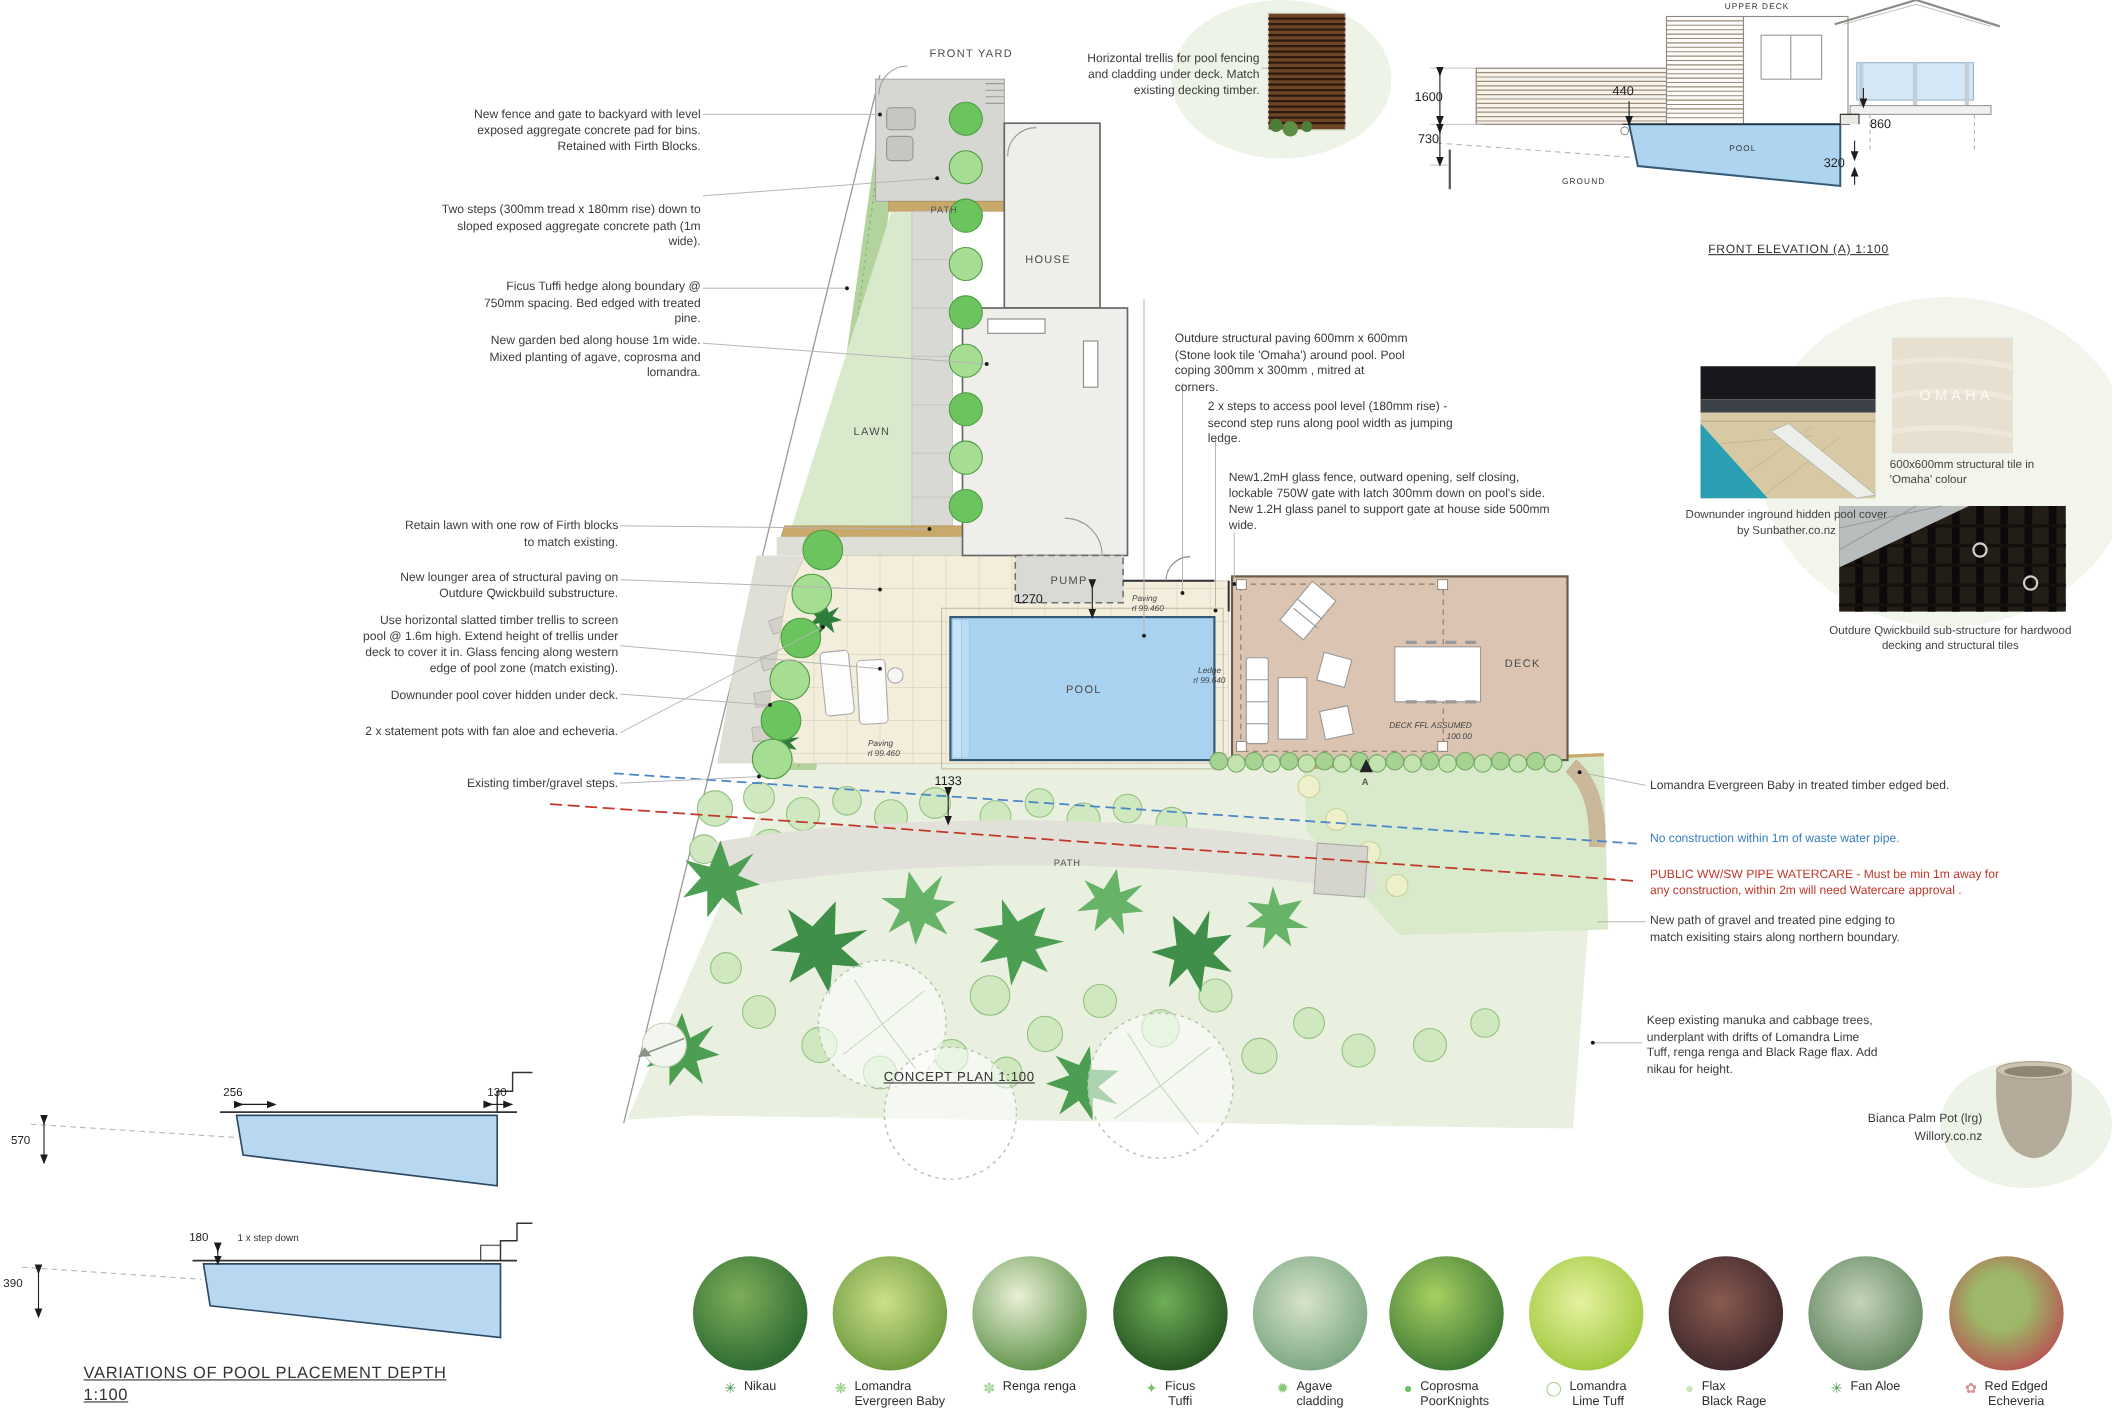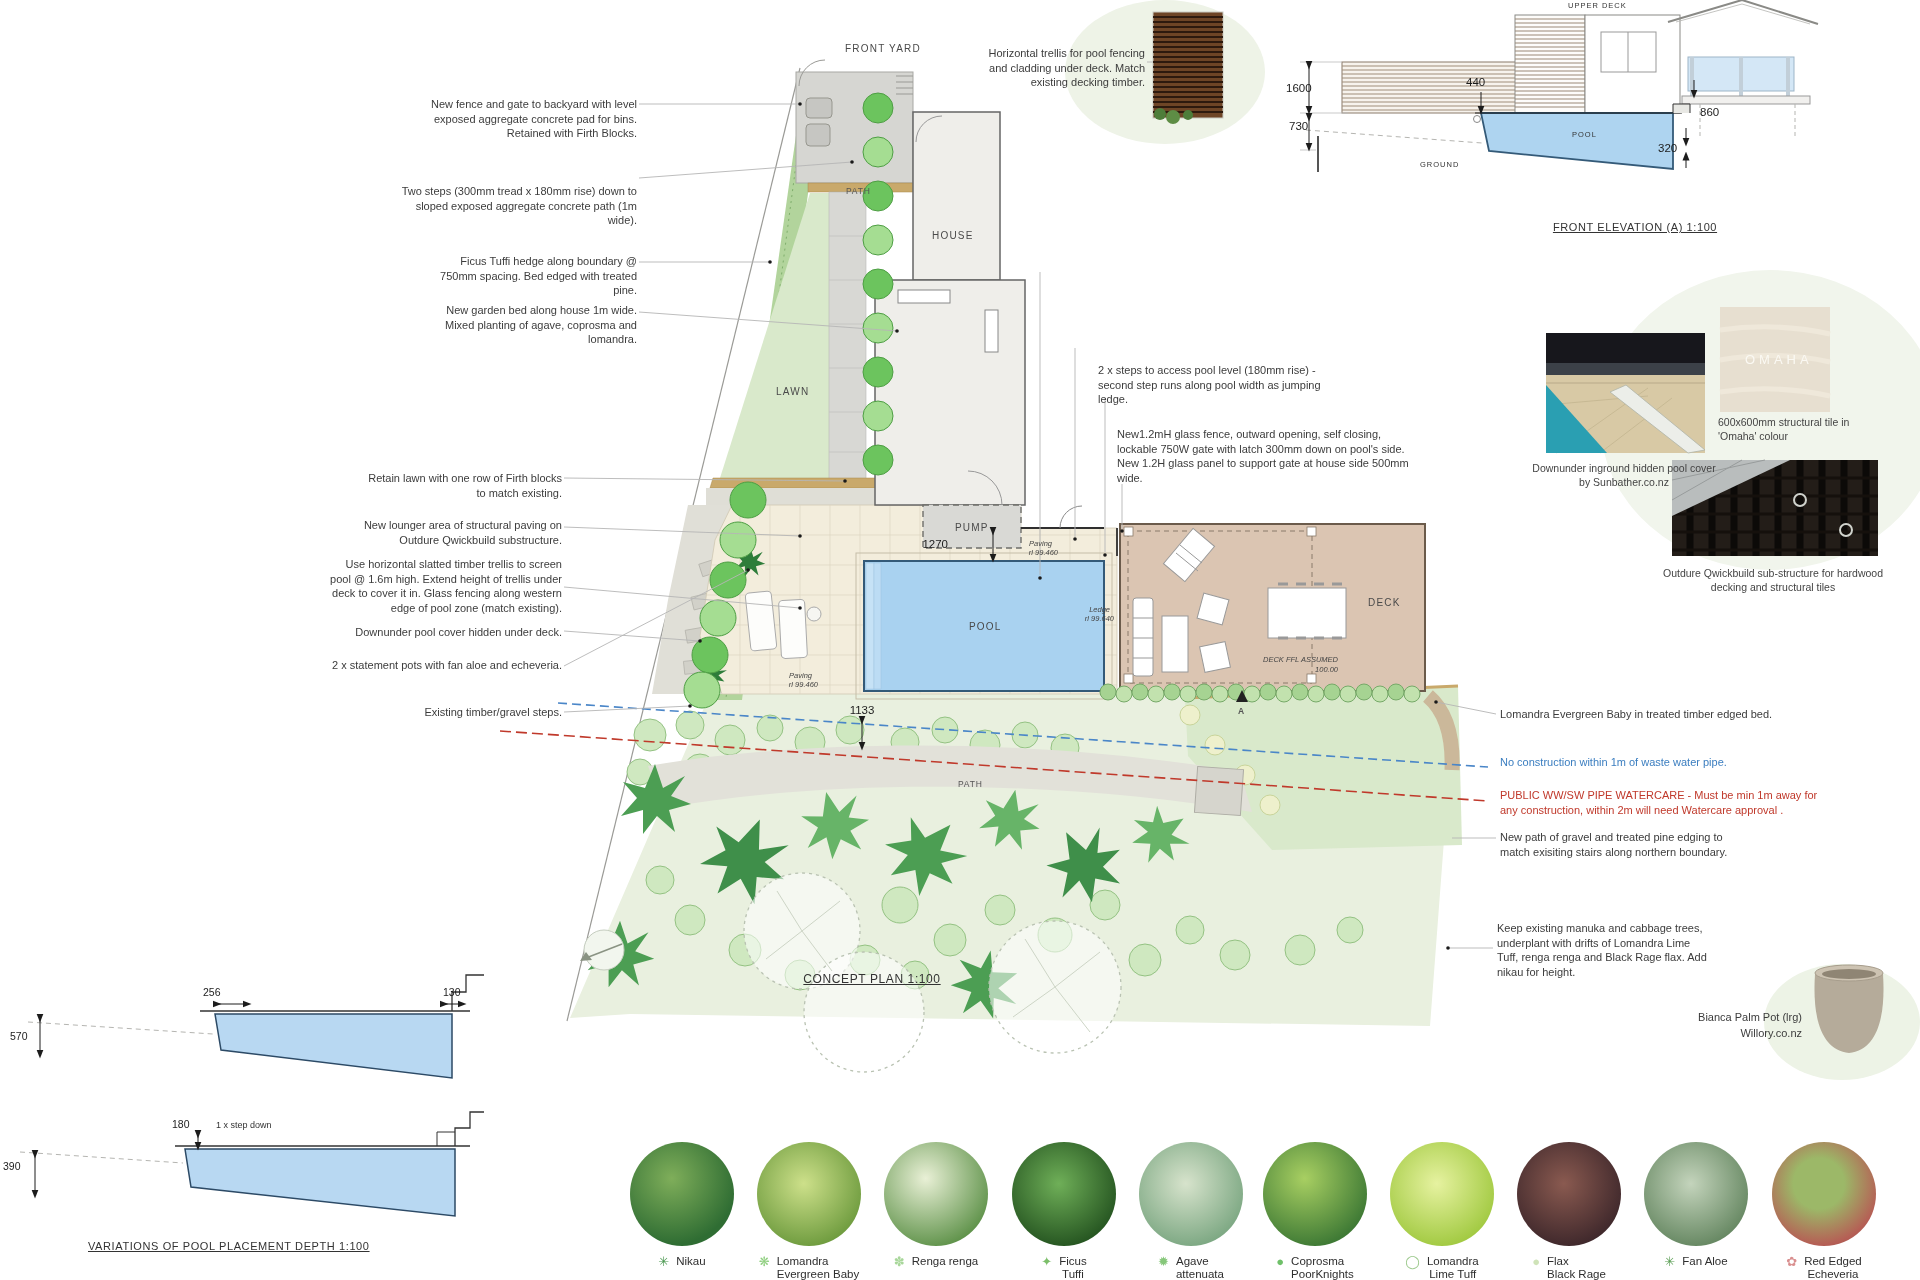--- a/index.html
+++ b/index.html
@@ -419,38 +419,39 @@
 <div class="t ra" style="left:430px;top:254px;width:207px">Ficus Tuffi hedge along boundary @ 750mm spacing.  Bed edged with treated pine.</div>
 <div class="t ra" style="left:415px;top:303px;width:222px">New garden bed along house 1m wide.  Mixed planting of agave, coprosma and lomandra.</div>
 <div class="t ra" style="left:360px;top:471px;width:202px">Retain lawn with one row of Firth blocks to match existing.</div>
 <div class="t ra" style="left:360px;top:518px;width:202px">New lounger area of structural paving on Outdure Qwickbuild substructure.</div>
 <div class="t ra" style="left:330px;top:557px;width:232px">Use horizontal slatted timber trellis to screen pool @ 1.6m high.  Extend height of trellis under deck to cover it in.  Glass fencing along western edge of pool zone (match existing).</div>
 <div class="t ra" style="left:330px;top:625px;width:232px">Downunder pool cover hidden under deck.</div>
 <div class="t ra" style="left:320px;top:658px;width:242px">2 x statement pots with fan aloe and echeveria.</div>
 <div class="t ra" style="left:395px;top:705px;width:167px">Existing timber/gravel steps.</div>
 
 <div class="t ra" style="left:985px;top:46px;width:160px">Horizontal trellis for pool fencing and cladding under deck.  Match existing decking timber.</div>
+<div class="t" style="left:1068px;top:301px;width:214px">Outdure structural paving 600mm x 600mm (Stone look tile 'Omaha') around pool.  Pool coping 300mm x 300mm , mitred at corners.</div>
 <div class="t" style="left:1098px;top:363px;width:232px">2 x steps to access pool level (180mm rise) - second step runs along pool width as jumping ledge.</div>
 <div class="t" style="left:1117px;top:427px;width:292px">New1.2mH glass fence, outward opening, self closing, lockable 750W gate with latch 300mm down on pool's side. New 1.2H glass panel to support gate at house side 500mm wide.</div>
 
 <div class="t" style="left:1500px;top:707px;width:300px">Lomandra Evergreen Baby in treated timber edged bed.</div>
 <div class="t blue" style="left:1500px;top:755px;width:300px">No construction within 1m of waste water pipe.</div>
 <div class="t red" style="left:1500px;top:788px;width:330px">PUBLIC WW/SW PIPE WATERCARE - Must be min 1m away for any construction,  within 2m will need Watercare approval .</div>
 <div class="t" style="left:1500px;top:830px;width:250px">New path of gravel and treated pine edging to match exisiting stairs along northern boundary.</div>
 <div class="t" style="left:1497px;top:921px;width:212px">Keep existing manuka and cabbage trees, underplant with drifts of Lomandra Lime Tuff, renga renga and Black Rage flax.  Add nikau for height.</div>
 
 <div class="t cap ca" style="left:1528px;top:461px;width:192px">Downunder inground hidden pool cover by Sunbather.co.nz</div>
 <div class="t cap" style="left:1718px;top:415px;width:158px">600x600mm structural tile in 'Omaha' colour</div>
 <div class="t cap ca" style="left:1655px;top:566px;width:236px">Outdure Qwickbuild sub-structure for hardwood decking and structural tiles</div>
 <div class="t pot-cap ra" style="left:1650px;top:1010px;width:152px">Bianca Palm Pot (lrg)</div>
 <div class="t pot-cap ra" style="left:1650px;top:1026px;width:152px">Willory.co.nz</div>
 
 <div class="t title ca" style="left:772px;top:971px;width:200px">CONCEPT PLAN 1:100</div>
 <div class="t title ca" style="left:1535px;top:220px;width:200px;font-size:11px">FRONT ELEVATION (A) 1:100</div>
-<div class="t title" style="left:88px;top:1239px;width:340px;font-size:11px">VARIATIONS OF POOL PLACEMENT DEPTH 1:100</div>
+<div class="t title" style="left:76px;top:1239px;width:340px;font-size:15px">VARIATIONS OF POOL PLACEMENT DEPTH 1:100</div>
 
 <div class="leg" style="left:617px;top:1142px">
   <div class="leg-photo" style="background:radial-gradient(circle at 40% 35%, #7fae5a, #2f6d33 72%)"></div>
   <div class="leg-cap">
         <span class="leg-ic" style="color:#4a9850">✳</span>
   <span><span>Nikau</span><span class="leg-l2"></span></span>
       </div>
 </div>
 <div class="leg" style="left:744px;top:1142px">
   <div class="leg-photo" style="background:radial-gradient(circle at 45% 40%, #cde08a, #6f9c3f 75%)"></div>
@@ -470,21 +471,21 @@
   <div class="leg-photo" style="background:radial-gradient(circle at 45% 40%, #6faf58, #23521f 78%)"></div>
   <div class="leg-cap">
         <span class="leg-ic" style="color:#7cbf6a">✦</span>
   <span><span>Ficus</span><span class="leg-l2">Tuffi</span></span>
       </div>
 </div>
 <div class="leg" style="left:1126px;top:1142px">
   <div class="leg-photo" style="background:radial-gradient(circle at 45% 40%, #d7e3cc, #7da883 75%)"></div>
   <div class="leg-cap">
         <span class="leg-ic" style="color:#86c77a">✹</span>
-  <span><span>Agave</span><span class="leg-l2">attenuata</span></span>
+  <span><span>Agave</span><span class="leg-l2">cladding</span></span>
       </div>
 </div>
 <div class="leg" style="left:1250px;top:1142px">
   <div class="leg-photo" style="background:radial-gradient(circle at 40% 35%, #a8cf62, #3f7a35 75%)"></div>
   <div class="leg-cap">
         <span class="leg-ic" style="color:#6fc069">●</span>
   <span><span>Coprosma</span><span class="leg-l2">PoorKnights</span></span>
       </div>
 </div>
 <div class="leg" style="left:1377px;top:1142px">

